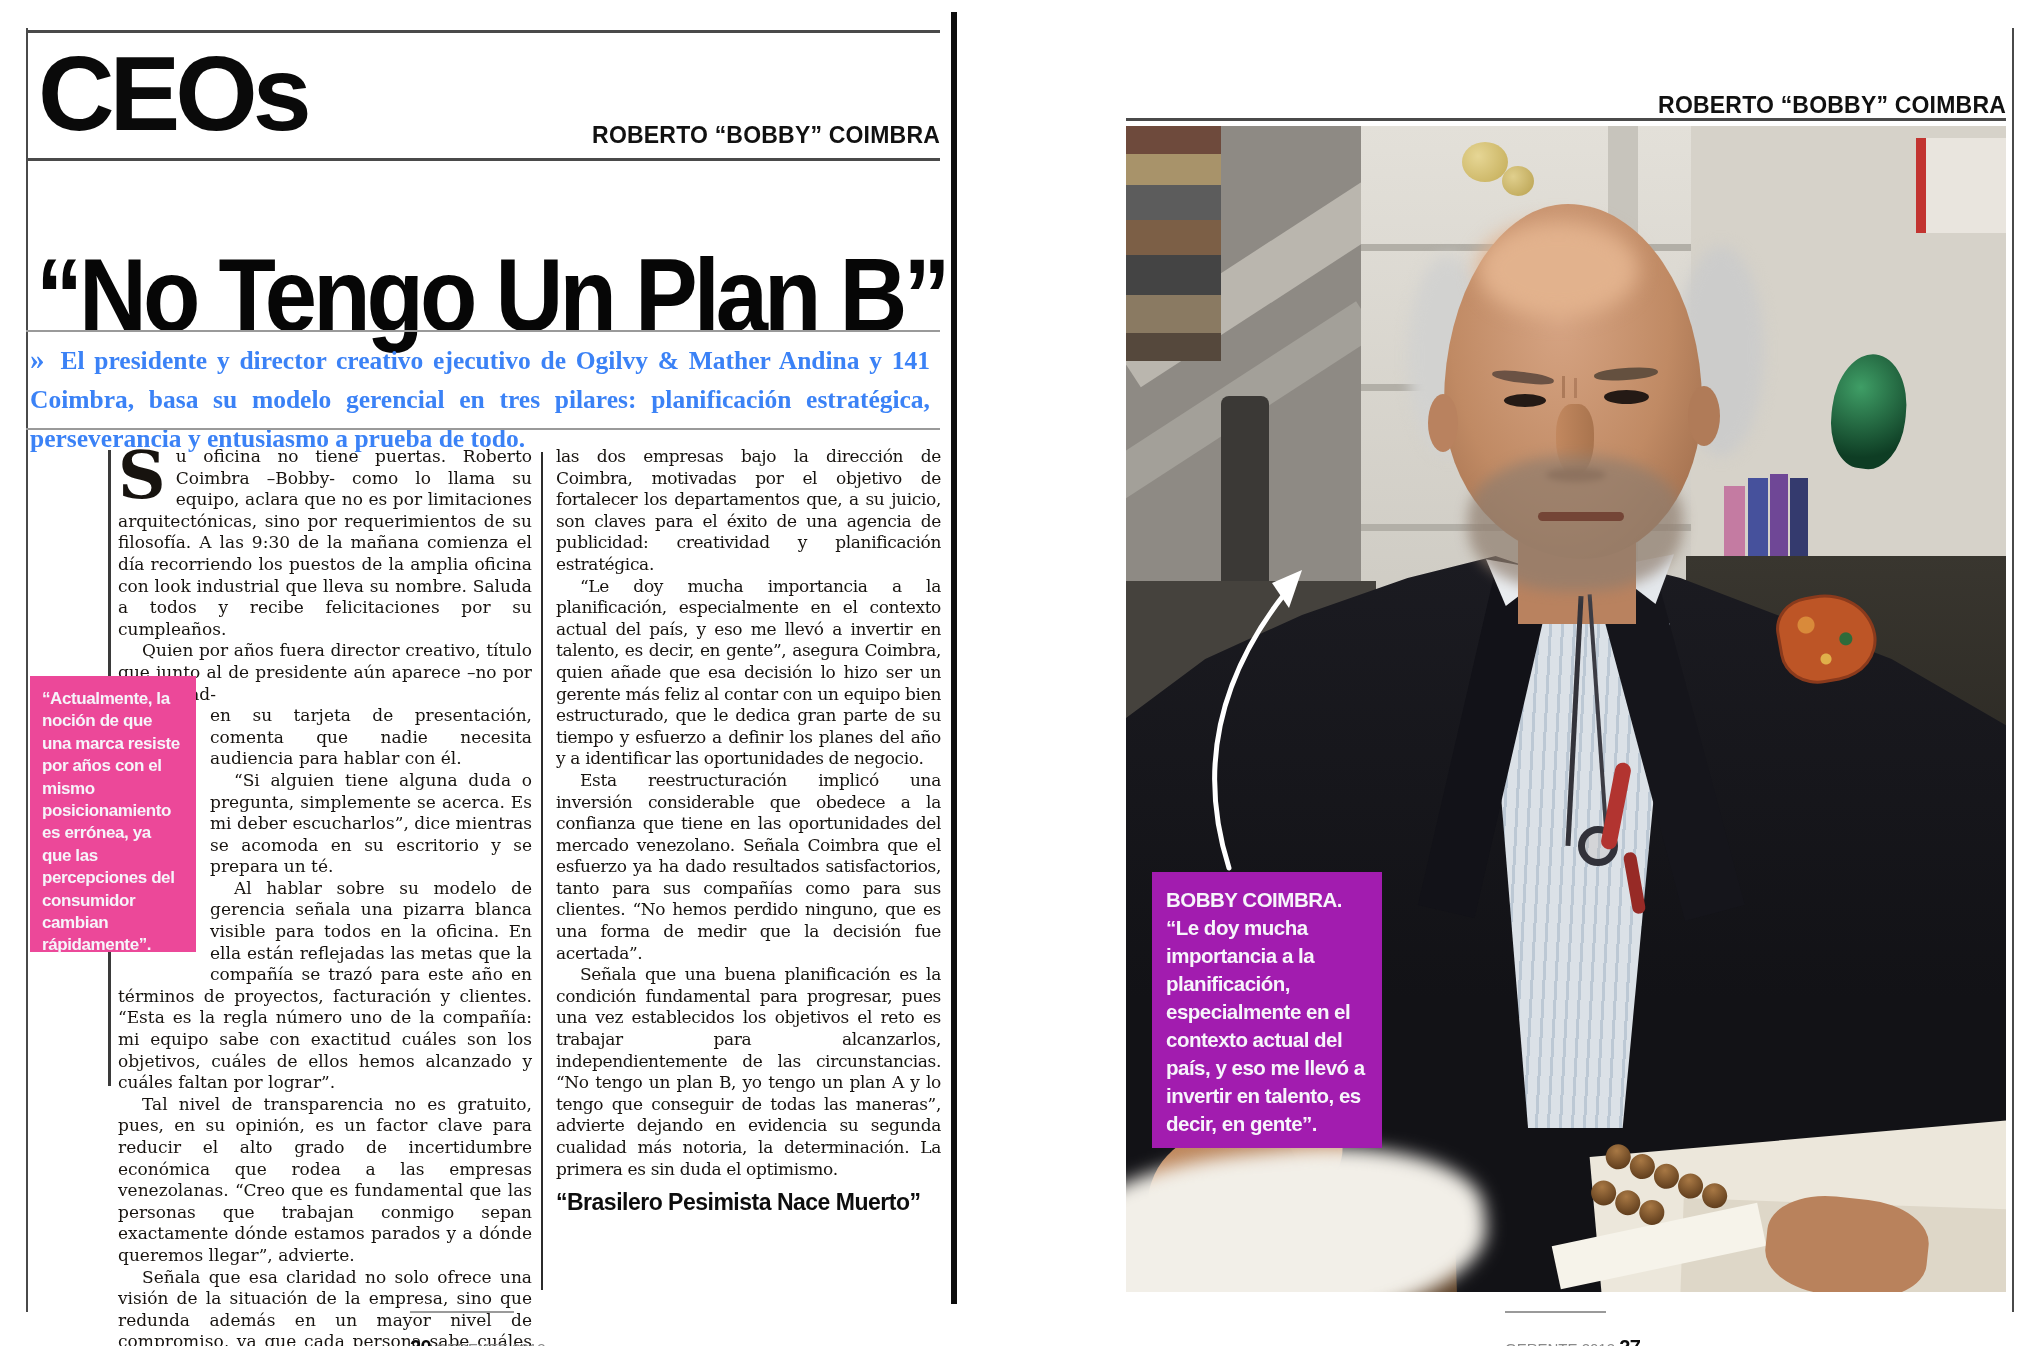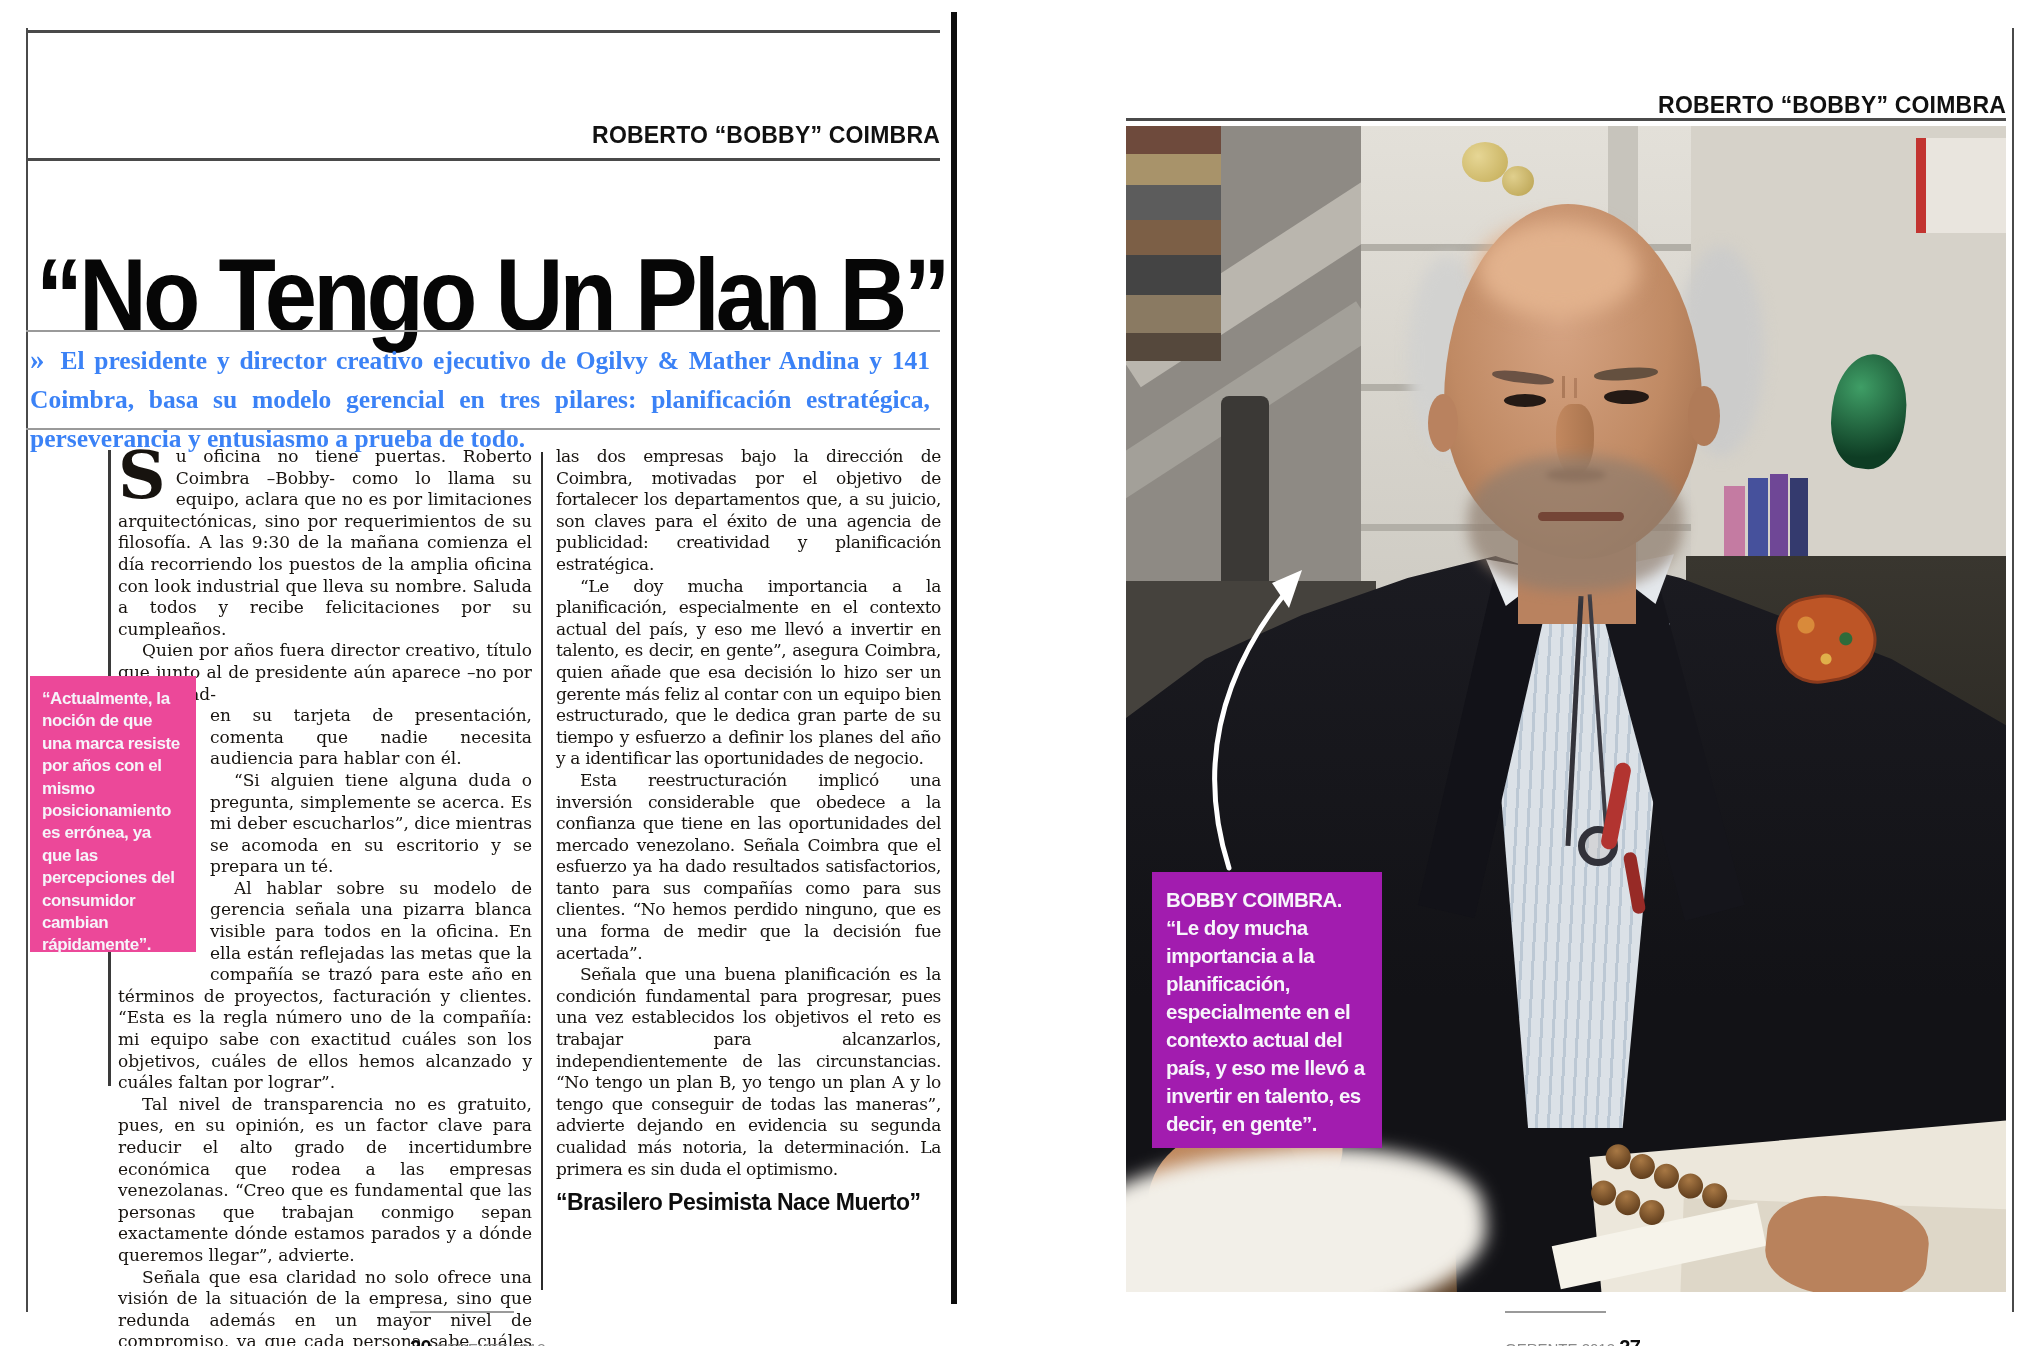--- a/index.html
+++ b/index.html
@@ -126,20 +126,21 @@
                  box-sizing:border-box;padding:14px 14px;color:#f7f5fb;font-weight:bold;
                  font-size:20.5px;line-height:28px;letter-spacing:-0.5px;}
 </style>
 </head>
 <body>
 
 <div id="spread">
 
   <div class="rule abs" style="left:26px;top:28px;width:2px;height:1284px;"></div>
   <div class="rule abs" style="left:26px;top:30px;width:914px;height:3px;"></div>
+  <div class="abs lp-section">CEOs</div>
   <div class="abs kicker" style="left:500px;top:122px;width:440px;">ROBERTO “BOBBY” COIMBRA</div>
   <div class="rule abs" style="left:26px;top:158px;width:914px;height:3px;"></div>
 
   <div class="abs lp-headline">“No Tengo Un Plan B”</div>
   <div class="rule-light abs" style="left:26px;top:330px;width:914px;height:2px;"></div>
   <div class="abs lp-deck"><span class="deck-marker">»</span><span>El presidente y director creativo ejecutivo de Ogilvy &amp; Mather Andina y 141 Coimbra, basa su modelo gerencial en tres pilares: planificación estratégica, perseverancia y entusiasmo a prueba de todo.</span></div>
   <div class="rule-light abs" style="left:26px;top:428px;width:914px;height:2px;"></div>
 
   <div class="abs col1-leftrule"></div>
   <div class="abs pull-quote">“Actualmente, la noción de que una marca resiste por años con el mismo posicionamiento es errónea, ya que las percepciones del consumidor cambian rápidamente”.</div>

